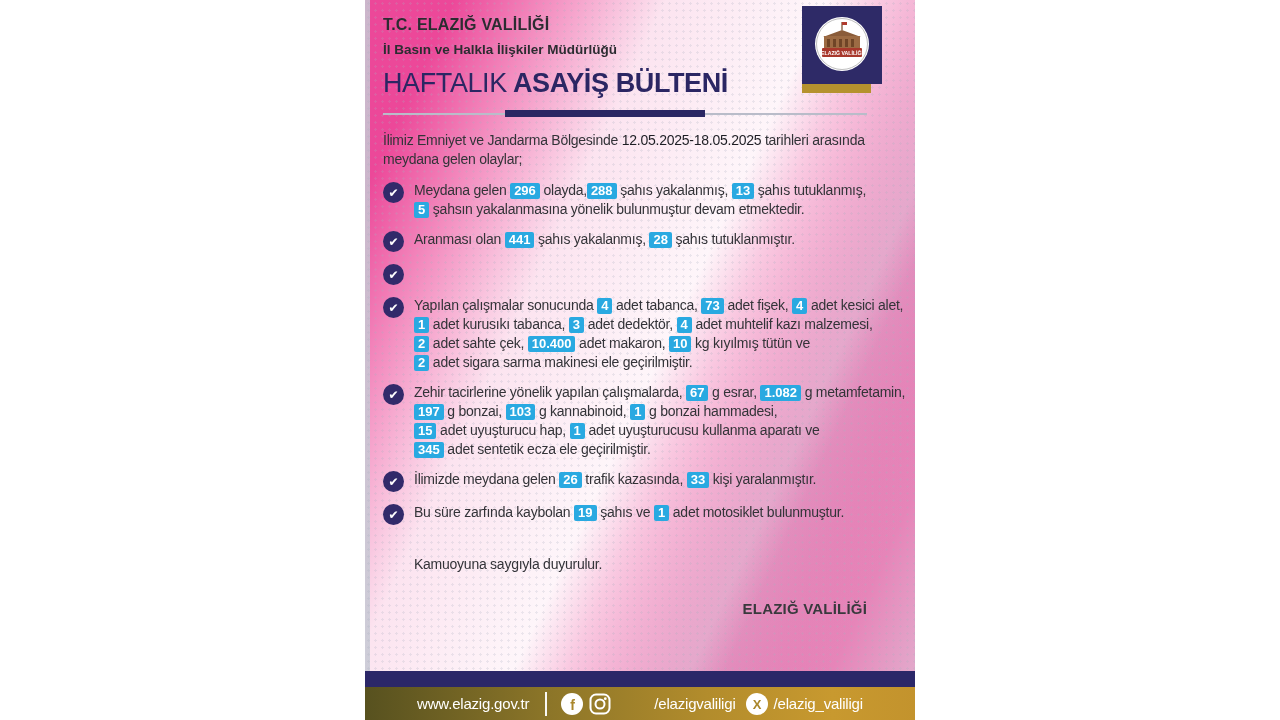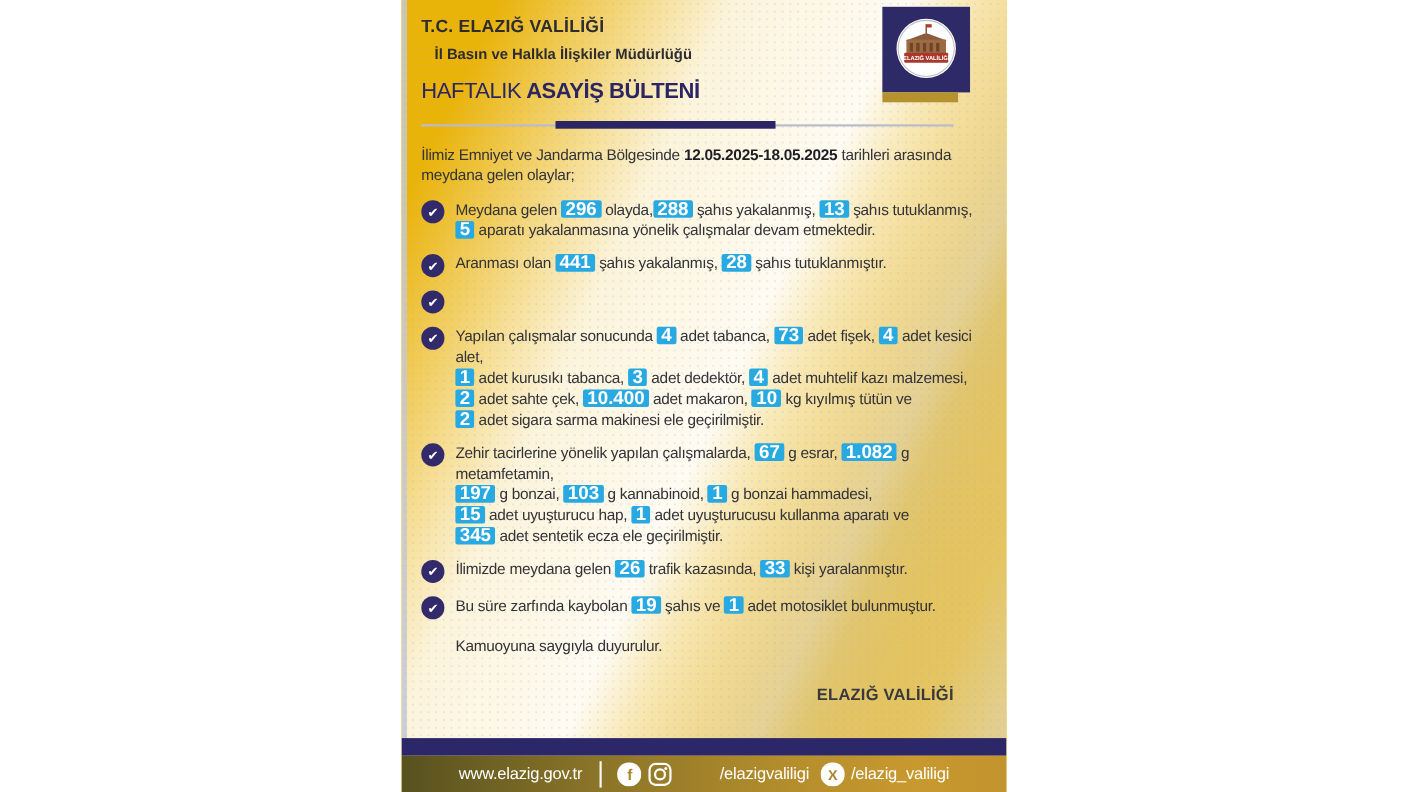--- a/index.html
+++ b/index.html
@@ -9,21 +9,21 @@
     background: #ffffff;
     display: flex; justify-content: center;
     overflow: hidden;
     font-family: "Liberation Sans", sans-serif;
   }
 
   
   .doc {
     position: relative;
     width: 550px; height: 720px;
-    background: #eab308;
+    background: #ec4899;
     overflow: hidden;
     color: #39393d;
   }
   
   .doc .bg-sheen {
     position: absolute; inset: 0; z-index: 0;
     background:
       linear-gradient(90deg, rgba(198,201,212,.85) 0 5px, rgba(198,201,212,0) 5px),
       linear-gradient(115deg, rgba(255,255,255,0) 10%, rgba(255,255,255,.85) 34%, rgba(255,255,255,.95) 52%, rgba(255,255,255,0) 76%),
       linear-gradient(115deg, rgba(214,218,228,0) 58%, rgba(214,218,228,.55) 72%, rgba(214,218,228,0) 88%),
@@ -34,56 +34,56 @@
     position: absolute; inset: 0; z-index: 0;
     background-image: radial-gradient(rgba(168,173,190,.5) 1.1px, rgba(0,0,0,0) 1.3px);
     background-size: 7px 7px;
     opacity: .45;
   }
   .doc-inner { position: relative; z-index: 1; height: 100%; }
 
   
   .doc-header { position: relative; padding: 15px 120px 0 18px; }
   .org-name { margin: 0; font-size: 16px; font-weight: 700; letter-spacing: .2px; color: #2c2c31; line-height: 20px; }
-  .dept-name { margin: 6px 12px 0; font-size: 13.5px; font-weight: 700; color: #2c2c31; line-height: 17px; }
-  .bulletin-title { margin: 9px 0 0; font-size: 20px; line-height: 32px; color: #2b2663; letter-spacing: -0.4px; white-space: nowrap; }
+  .dept-name { margin: 6px 0 0; font-size: 13.5px; font-weight: 700; color: #2c2c31; line-height: 17px; }
+  .bulletin-title { margin: 9px 0 0; font-size: 27px; line-height: 32px; color: #2b2663; letter-spacing: -0.4px; white-space: nowrap; }
   .bulletin-title .t-light { font-weight: 400; }
   .bulletin-title .t-bold  { font-weight: 700; }
 
   .logo { position: absolute; top: 6px; right: 33px; width: 80px; height: 88px; }
 
   
   .divider { position: relative; height: 8px; margin-top: 11px; }
   .divider .thin { position: absolute; left: 18px; right: 48px; top: 3px; height: 2px; background: #b9bcc9; }
   .divider .thick { position: absolute; left: 140px; top: 0; width: 200px; height: 7px; background: #2b2663; }
 
   
   .doc-main { padding: 13px 8px 0 18px; font-size: 14px; letter-spacing: -0.25px; }
   .intro { margin: 0 0 12px; line-height: 19px; white-space: pre-wrap; color: #333338; }
-  .intro .b { font-weight: 700; color: #1e1e24; text-align: right; }
+  .intro .b { font-weight: 400; color: #1e1e24; text-align: right; }
 
   .bullet-row { display: flex; align-items: flex-start; margin-bottom: 11px; }
   .check {
     flex: 0 0 21px; width: 21px; height: 21px; margin-top: 1px;
     border-radius: 50%; background: #322a6a;
     color: #fff; display: flex; align-items: center; justify-content: center;
     font-family: "DejaVu Sans", sans-serif; font-size: 12px; font-weight: 700;
   }
   .check::after { content: "✔"; }
   .bullet-text { margin: 0 0 0 10px; line-height: 19px; white-space: pre-wrap; color: #333338; }
 
   .hl {
     display: inline-block;
     background: #29a9e1; color: #ffffff;
-    font-weight: 700; font-size: 17px; line-height: 16px;
+    font-weight: 700; font-size: 13px; line-height: 16px;
     padding: 0 4px; border-radius: 2px;
     letter-spacing: 0;
   }
 
-  .closing { margin: 15px 0 0 31px; line-height: 19px; color: #333338; }
+  .closing { margin: 30px 0 0 31px; line-height: 19px; color: #333338; }
   .signature { margin: 26px 40px 0 0; text-align: right; font-size: 15px; font-weight: 700; letter-spacing: .2px; color: #39393d; }
 
   
   .doc-footer { position: absolute; left: 0; right: 0; bottom: 0; z-index: 2; border-radius: 21px; }
   .navy-strip { height: 16px; background: #2b2768; }
   .gold-bar {
     height: 33px;
     background: linear-gradient(90deg, #57511f 0%, #8a7428 32%, #b28c2c 62%, #c8992f 85%, #c3932d 100%);
     display: flex; align-items: center; justify-content: center;
     color: #ffffff; font-size: 15px; letter-spacing: -0.2px;
@@ -130,21 +130,21 @@
       <span class="thin"></span>
       <span class="thick"></span>
     </div>
 
     <main class="doc-main">
       <p class="intro"><span>İlimiz Emniyet ve Jandarma Bölgesinde </span><span class="b">12.05.2025-18.05.2025</span><span> tarihleri arasında meydana gelen olaylar;</span></p>
 
       <div class="bullets">
           <div class="bullet-row">
             <span class="check"></span>
-            <p class="bullet-text"><span>Meydana gelen </span><span class="hl">296</span><span> olayda,</span><span class="hl">288</span><span> şahıs yakalanmış, </span><span class="hl">13</span><span> şahıs tutuklanmış,</span><br><span class="hl">5</span><span> aparatı yakalanmasına yönelik çalışmalar devam etmektedir.</span></p>
+            <p class="bullet-text"><span>Meydana gelen </span><span class="hl">296</span><span> olayda,</span><span class="hl">288</span><span> şahıs yakalanmış, </span><span class="hl">13</span><span> şahıs tutuklanmış,</span><br><span class="hl">5</span><span> şahsın yakalanmasına yönelik bulunmuştur devam etmektedir.</span></p>
           </div>
           <div class="bullet-row">
             <span class="check"></span>
             <p class="bullet-text"><span>Aranması olan </span><span class="hl">441</span><span> şahıs yakalanmış, </span><span class="hl">28</span><span> şahıs tutuklanmıştır.</span></p>
           </div>
           <div class="bullet-row">
             <span class="check"></span>
           </div>
           <div class="bullet-row">
             <span class="check"></span>

